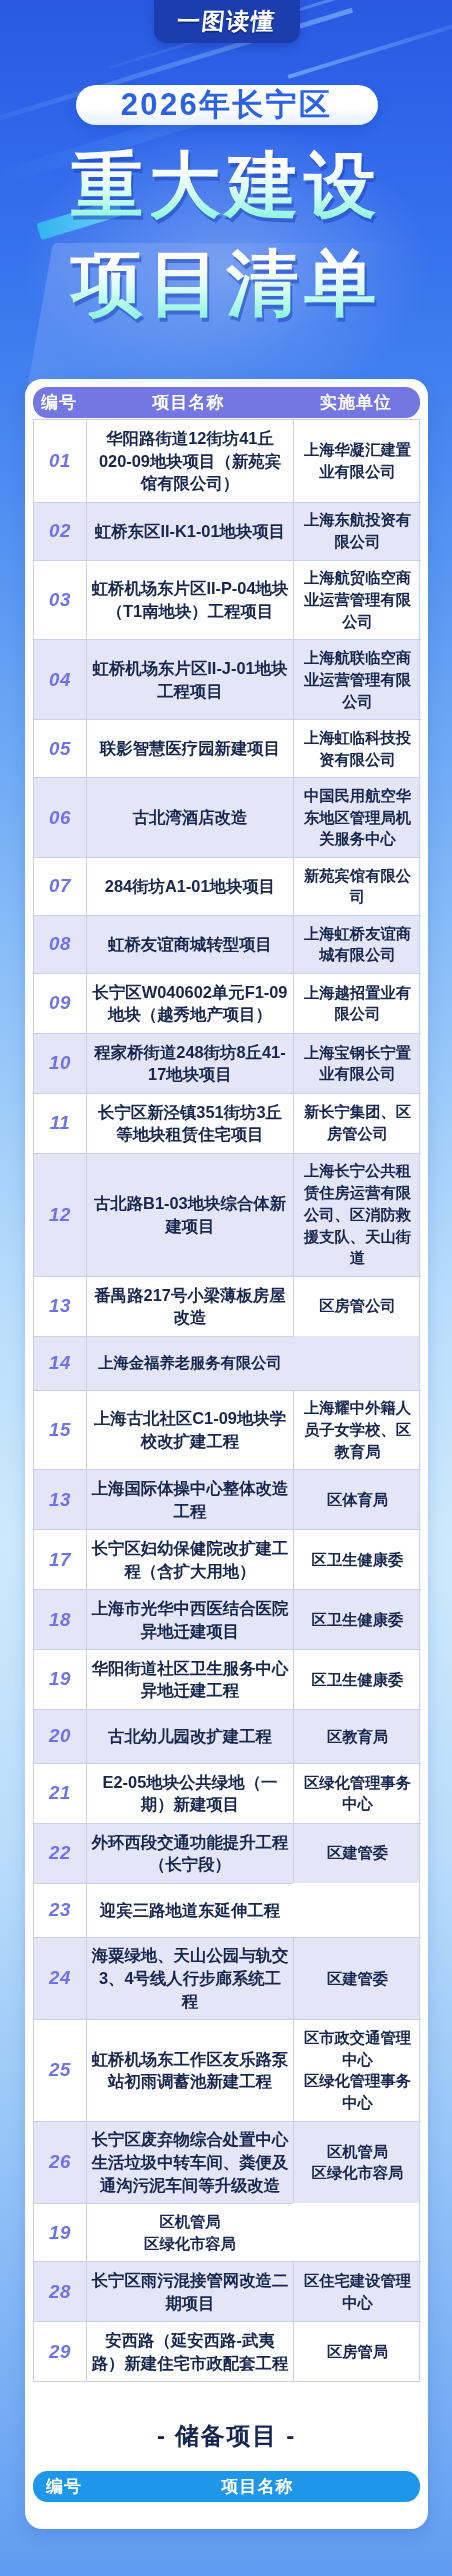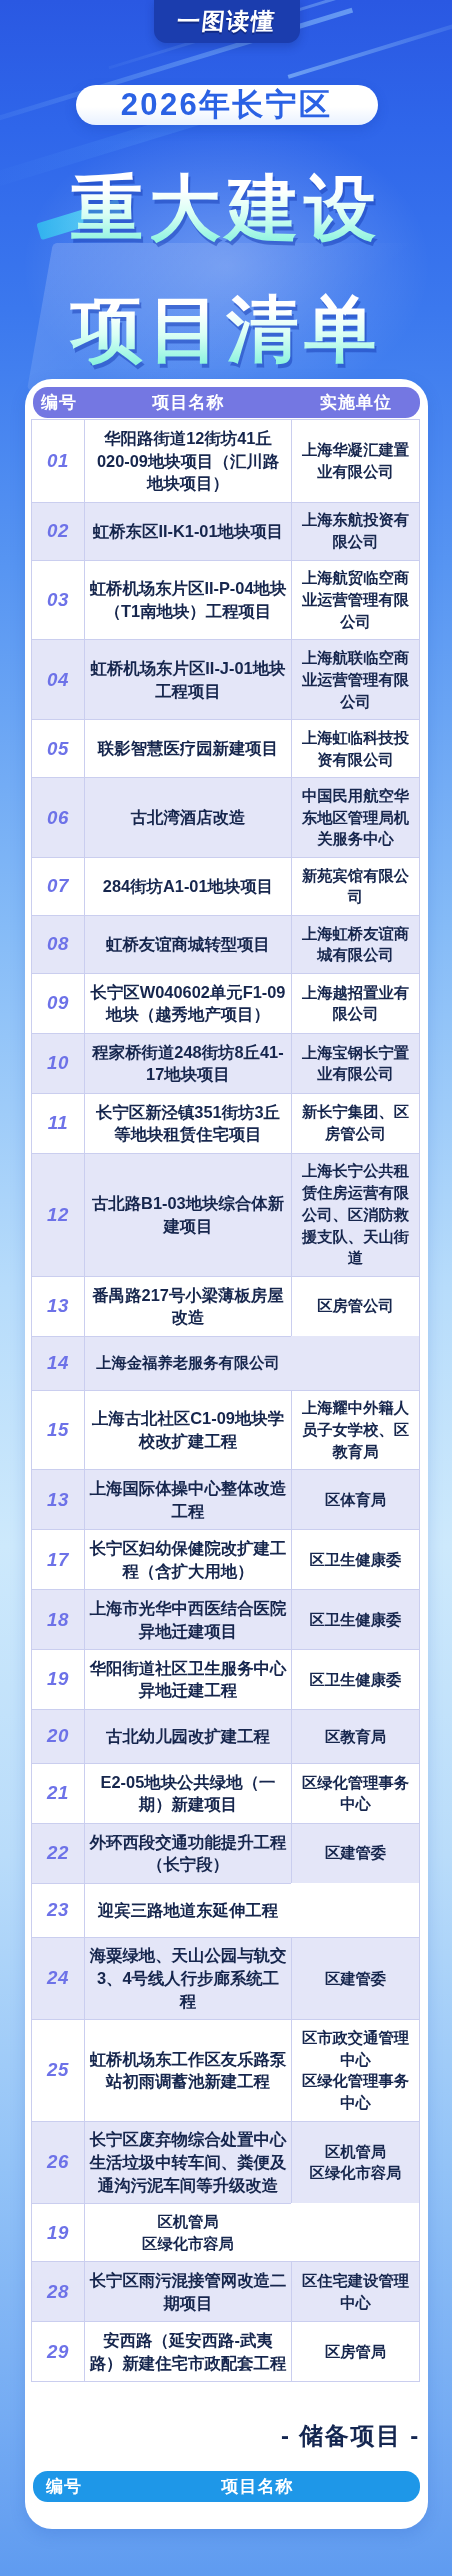--- a/index.html
+++ b/index.html
@@ -56,30 +56,29 @@
   .pill span{color:#2b62e4;font-size:31px;font-weight:900;letter-spacing:2.3px;}
 
   
   .big-title{
     position:absolute;top:137px;left:0;width:100%;text-align:center;
     font-size:72px;font-weight:900;line-height:1.36;letter-spacing:5.7px;
     filter:drop-shadow(2.8px 4px 0 rgba(24,62,182,.5));
   }
   .big-title div{
     background:linear-gradient(180deg,#ffffff 30%,#d8fff4 55%,#8bf3de 85%);
-    -webkit-background-clip:text;background-clip:text;color:transparent;margin-top:23px;
+    -webkit-background-clip:text;background-clip:text;color:transparent;
   }
 
   
   .card{
     position:absolute;top:379px;left:25px;width:403px;height:2150px;
-    background:#ffffff;border-radius:27px;box-sizing:border-box;
+    background:#ffffff;border-radius:17px;box-sizing:border-box;
     padding:8px 8px 27px 8px;display:flex;flex-direction:column;overflow:hidden;
     box-shadow:0 5.7px 14.7px rgba(30,80,190,.18);
-    align-items:flex-end;
   }
   .grid3{display:grid;grid-template-columns:52px 207px 128px;}
   .grid2{display:grid;grid-template-columns:62px 325px;}
 
   .thead{
     height:31px;border-radius:14.7px;align-items:center;
     color:#fff;font-size:17px;font-weight:700;letter-spacing:1.1px;
   }
   .thead-main{background:#7477e2;}
   .thead-reserve{background:#1e97e8;}
@@ -134,21 +133,21 @@
 
     <div class="thead thead-main grid3">
       <span>编号</span>
       <span>项目名称</span>
       <span>实施单位</span>
     </div>
 
     <div class="tbl" id="main-tbl">
         <div class="trow grid3">
           <div class="cell-no">01</div>
-          <div class="cell-name">华阳路街道12街坊41丘020-09地块项目（汇川路地块项目）</div>
+          <div class="cell-name">华阳路街道12街坊41丘020-09地块项目（新苑宾馆有限公司）</div>
           <div class="cell-unit">上海华凝汇建置业有限公司</div>
         </div>
         <div class="trow grid3 alt-main">
           <div class="cell-no">02</div>
           <div class="cell-name">虹桥东区II-K1-01地块项目</div>
           <div class="cell-unit">上海东航投资有限公司</div>
         </div>
         <div class="trow grid3">
           <div class="cell-no">03</div>
           <div class="cell-name">虹桥机场东片区II-P-04地块（T1南地块）工程项目</div>

